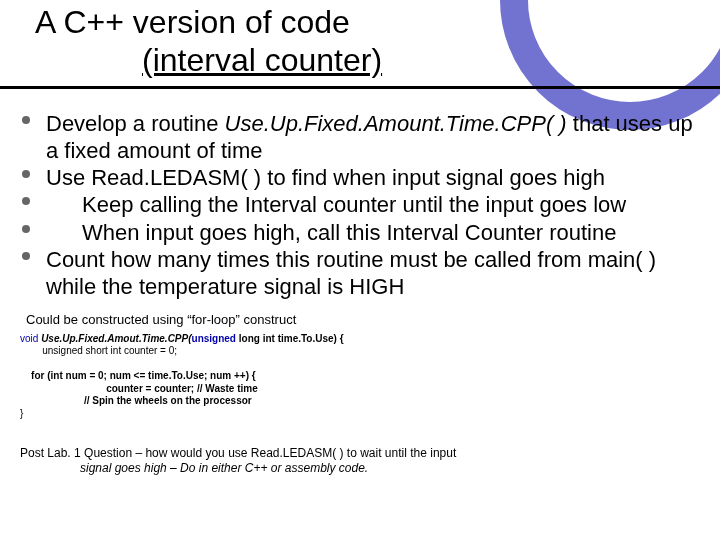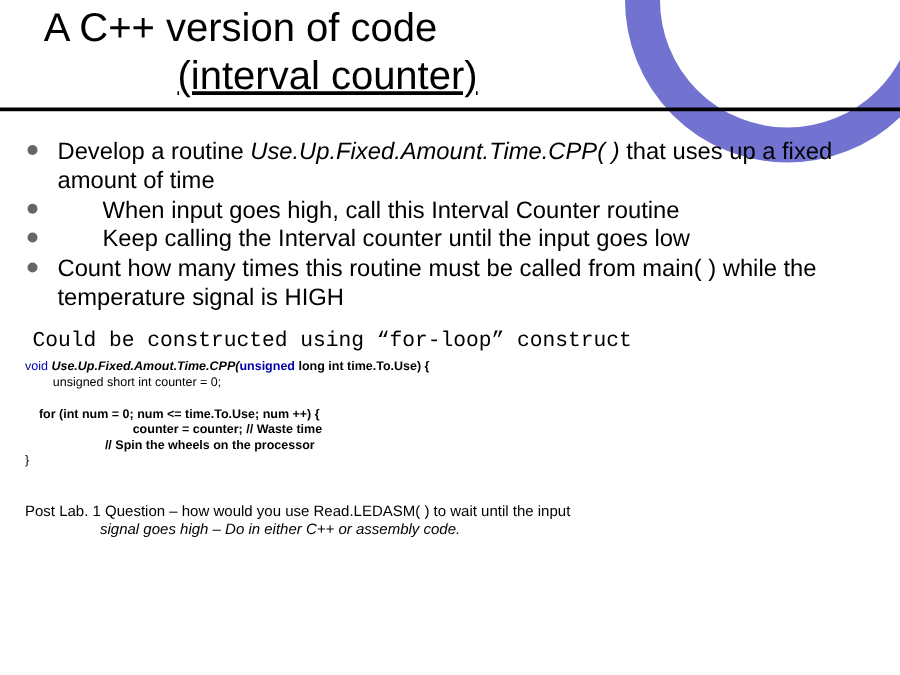--- a/index.html
+++ b/index.html
@@ -58,41 +58,40 @@
     position: relative;
     z-index: 2;
   }
   .bullets {
     list-style: none;
     margin: 0 0 12px 0;
   }
   .bullets li {
     position: relative;
     padding-left: 26px;
-    font-size: 19px;
+    font-size: 22px;
     line-height: 1.24;
     color: #000;
     margin-bottom: 0;
   }
   .bullets li::before {
     content: "";
     position: absolute;
     left: 2px;
     top: 6px;
     width: 8px;
     height: 8px;
     background: #666666;
     border-radius: 50%;
   }
   .indent2-inner { display:inline-block; padding-left: 36px; }
   .para {
-    font-size: 17px;
+    font-size: 13px;
     line-height: 1.25;
     margin: 8px 0 4px 6px;
-    font-family: Liberation Mono, monospace;
   }
   .code {
     font-size: 10px;
     line-height: 1.25;
     margin: 2px 0 0 0;
     white-space: pre;
     font-family: Arial, Helvetica, sans-serif;
   }
   .kw { color: #0000aa; }
   .ital { font-style: italic; }
@@ -122,24 +121,27 @@
   <div class="rule-line"></div>
 </div>
 
 <div class="content">
 
   <ul class="bullets">
     <li>
       <span>Develop a routine </span><span class="ital">Use.Up.Fixed.Amount.Time.CPP( )</span><span> that uses up a fixed amount of time</span>
     </li>
     <li>
-      <span class="indent2-inner">When input goes high, call this Interval Counter routine</span>
+      <span>Use Read.LEDASM( ) to find when input signal goes high</span>
     </li>
     <li>
       <span class="indent2-inner">Keep calling the Interval counter until the input goes low</span>
+    </li>
+    <li>
+      <span class="indent2-inner">When input goes high, call this Interval Counter routine</span>
     </li>
     <li>
       <span>Count how many times this routine must be called from main( ) while the temperature signal is HIGH</span>
     </li>
   </ul>
 
   <div class="para">Could be constructed using “for-loop” construct</div>
 
   <div class="code"><span class="kw">void </span><span class="ital bold">Use.Up.Fixed.Amout.Time.CPP(</span><span class="kw bold">unsigned</span><span class="bold"> long int time.To.Use) {</span>
 <span>        unsigned short int counter = 0;</span>

